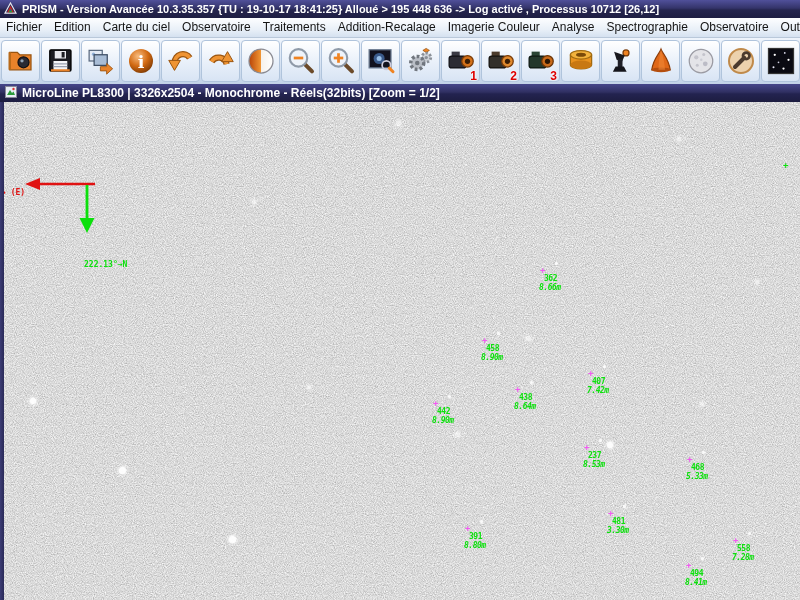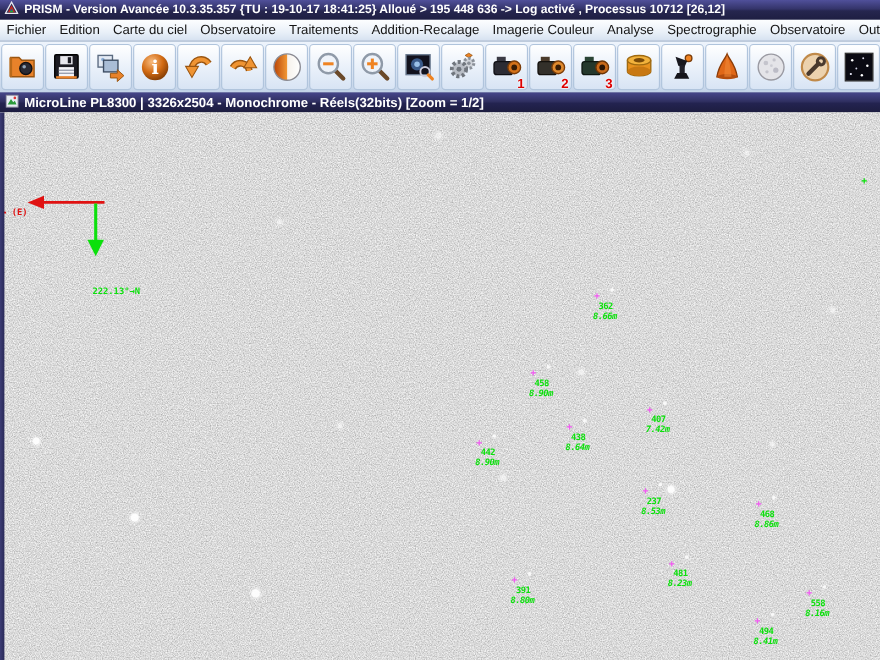--- a/index.html
+++ b/index.html
@@ -430,39 +430,39 @@
       <div class="star-label" style="left: 588px; top: 349px;">
         <span class="mk">+</span>
         <span class="sdot"></span>
         <div>237</div>
         <div class="mag">8.53m</div>
       </div>
       <div class="star-label" style="left: 691px; top: 361px;">
         <span class="mk">+</span>
         <span class="sdot"></span>
         <div>468</div>
-        <div class="mag">8.86m</div>
+        <div class="mag">5.33m</div>
       </div>
       <div class="star-label" style="left: 612px; top: 415px;">
         <span class="mk">+</span>
         <span class="sdot"></span>
         <div>481</div>
-        <div class="mag">8.23m</div>
+        <div class="mag">3.30m</div>
       </div>
       <div class="star-label" style="left: 469px; top: 430px;">
         <span class="mk">+</span>
         <span class="sdot"></span>
         <div>391</div>
         <div class="mag">8.80m</div>
       </div>
       <div class="star-label" style="left: 737px; top: 442px;">
         <span class="mk">+</span>
         <span class="sdot"></span>
         <div>558</div>
-        <div class="mag">8.16m</div>
+        <div class="mag">7.28m</div>
       </div>
       <div class="star-label" style="left: 690px; top: 467px;">
         <span class="mk">+</span>
         <span class="sdot"></span>
         <div>494</div>
         <div class="mag">8.41m</div>
       </div>
       <div class="field-star" style="left: 30px; top: 296px; width: 6px; height: 6px; opacity: 0.95;"></div>
       <div class="field-star" style="left: 119px; top: 365px; width: 7px; height: 7px; opacity: 0.95;"></div>
       <div class="field-star" style="left: 229px; top: 434px; width: 7px; height: 7px; opacity: 0.95;"></div>

